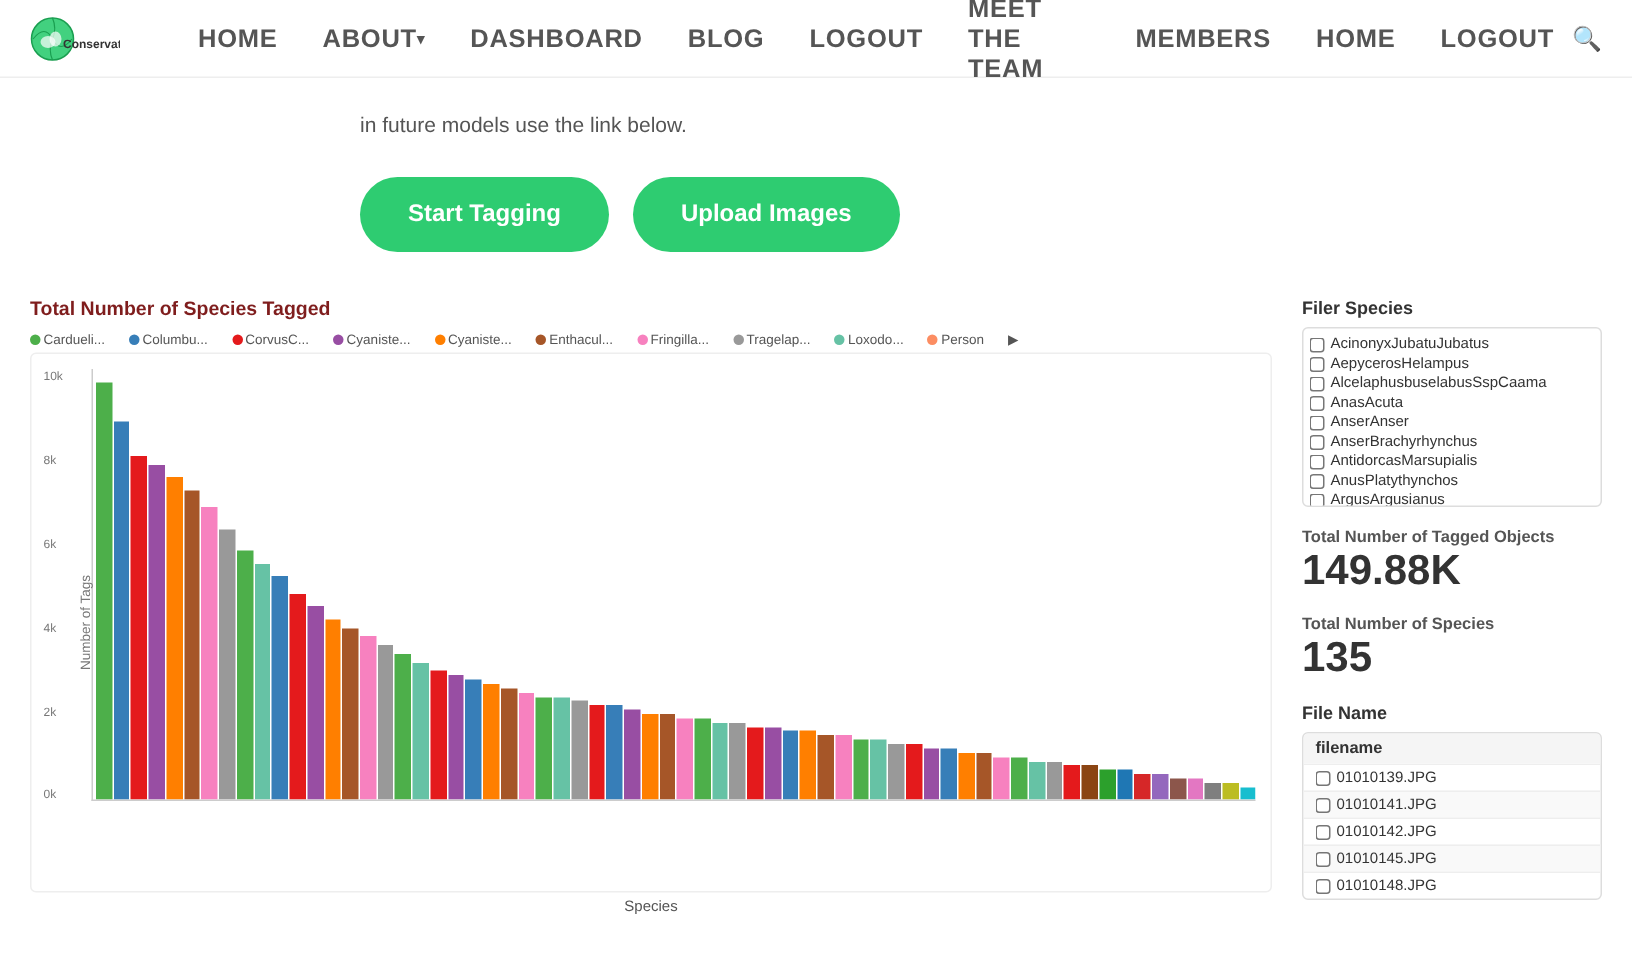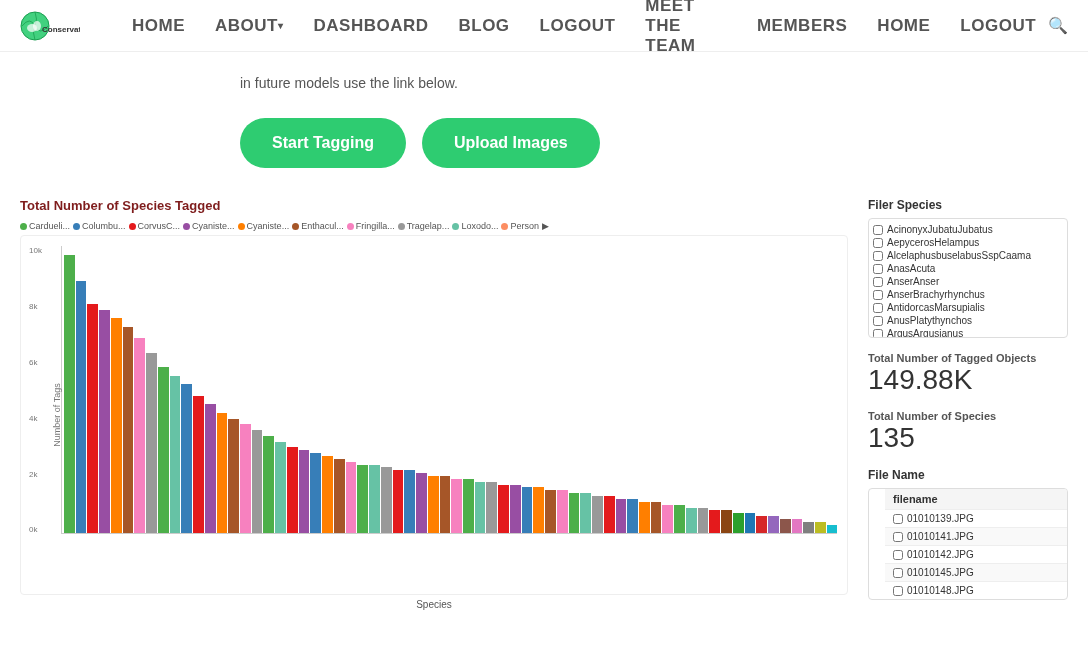--- a/index.html
+++ b/index.html
@@ -47,21 +47,21 @@
     }
 
     
     .chart-panel {
       flex: 1; min-width: 0;
     }
     .chart-title {
       font-size: 13px; font-weight: bold; color: #7f1d1d; margin-bottom: 8px;
     }
     .chart-legend {
-      display: flex; flex-wrap: wrap; gap: 3px; font-size: 9px; color: #555;
+      display: flex; flex-wrap: wrap; gap: 16px; font-size: 9px; color: #555;
       margin-bottom: 4px; align-items: flex-start;
     }
     .legend-item { display: flex; align-items: center; gap: 2px; }
     .legend-dot { width: 7px; height: 7px; border-radius: 50%; display: inline-block; }
     .chart-area {
       position: relative; height: 360px; background: #fff;
       border: 1px solid #eee; border-radius: 4px; padding: 10px 10px 60px 40px;
     }
     .chart-y-label {
       position: absolute; left: 4px; top: 50%; transform: translateY(-50%) rotate(-90deg);
@@ -89,27 +89,26 @@
     .panel-title { font-size: 12px; font-weight: bold; color: #333; margin-bottom: 6px; }
     .filter-list {
       border: 1px solid #ddd; border-radius: 4px; padding: 4px;
       height: 120px; overflow-y: auto; font-size: 10px;
     }
     .filter-item { display: flex; align-items: center; gap: 4px; padding: 1px 0; }
     .filter-item input[type=checkbox] { width: 10px; height: 10px; }
 
     .stat-section { margin-top: 14px; }
     .stat-label { font-size: 11px; color: #555; font-weight: bold; }
-    .stat-value { font-size: 28px; font-weight: normal; color: #333; }
+    .stat-value { font-size: 28px; font-weight: bold; color: #333; }
 
     .file-section { margin-top: 14px; }
     .file-table {
       border: 1px solid #ddd; border-radius: 4px; overflow: hidden;
       font-size: 10px;
-      padding-left: 16px;
     }
     .file-header {
       background: #f5f5f5; padding: 4px 8px; font-weight: bold; font-size: 11px;
     }
     .file-rows { max-height: 120px; overflow-y: auto; }
     .file-row {
       display: flex; align-items: center; gap: 4px; padding: 3px 8px;
       border-top: 1px solid #eee;
     }
     .file-row:nth-child(even) { background: #f9f9f9; }

